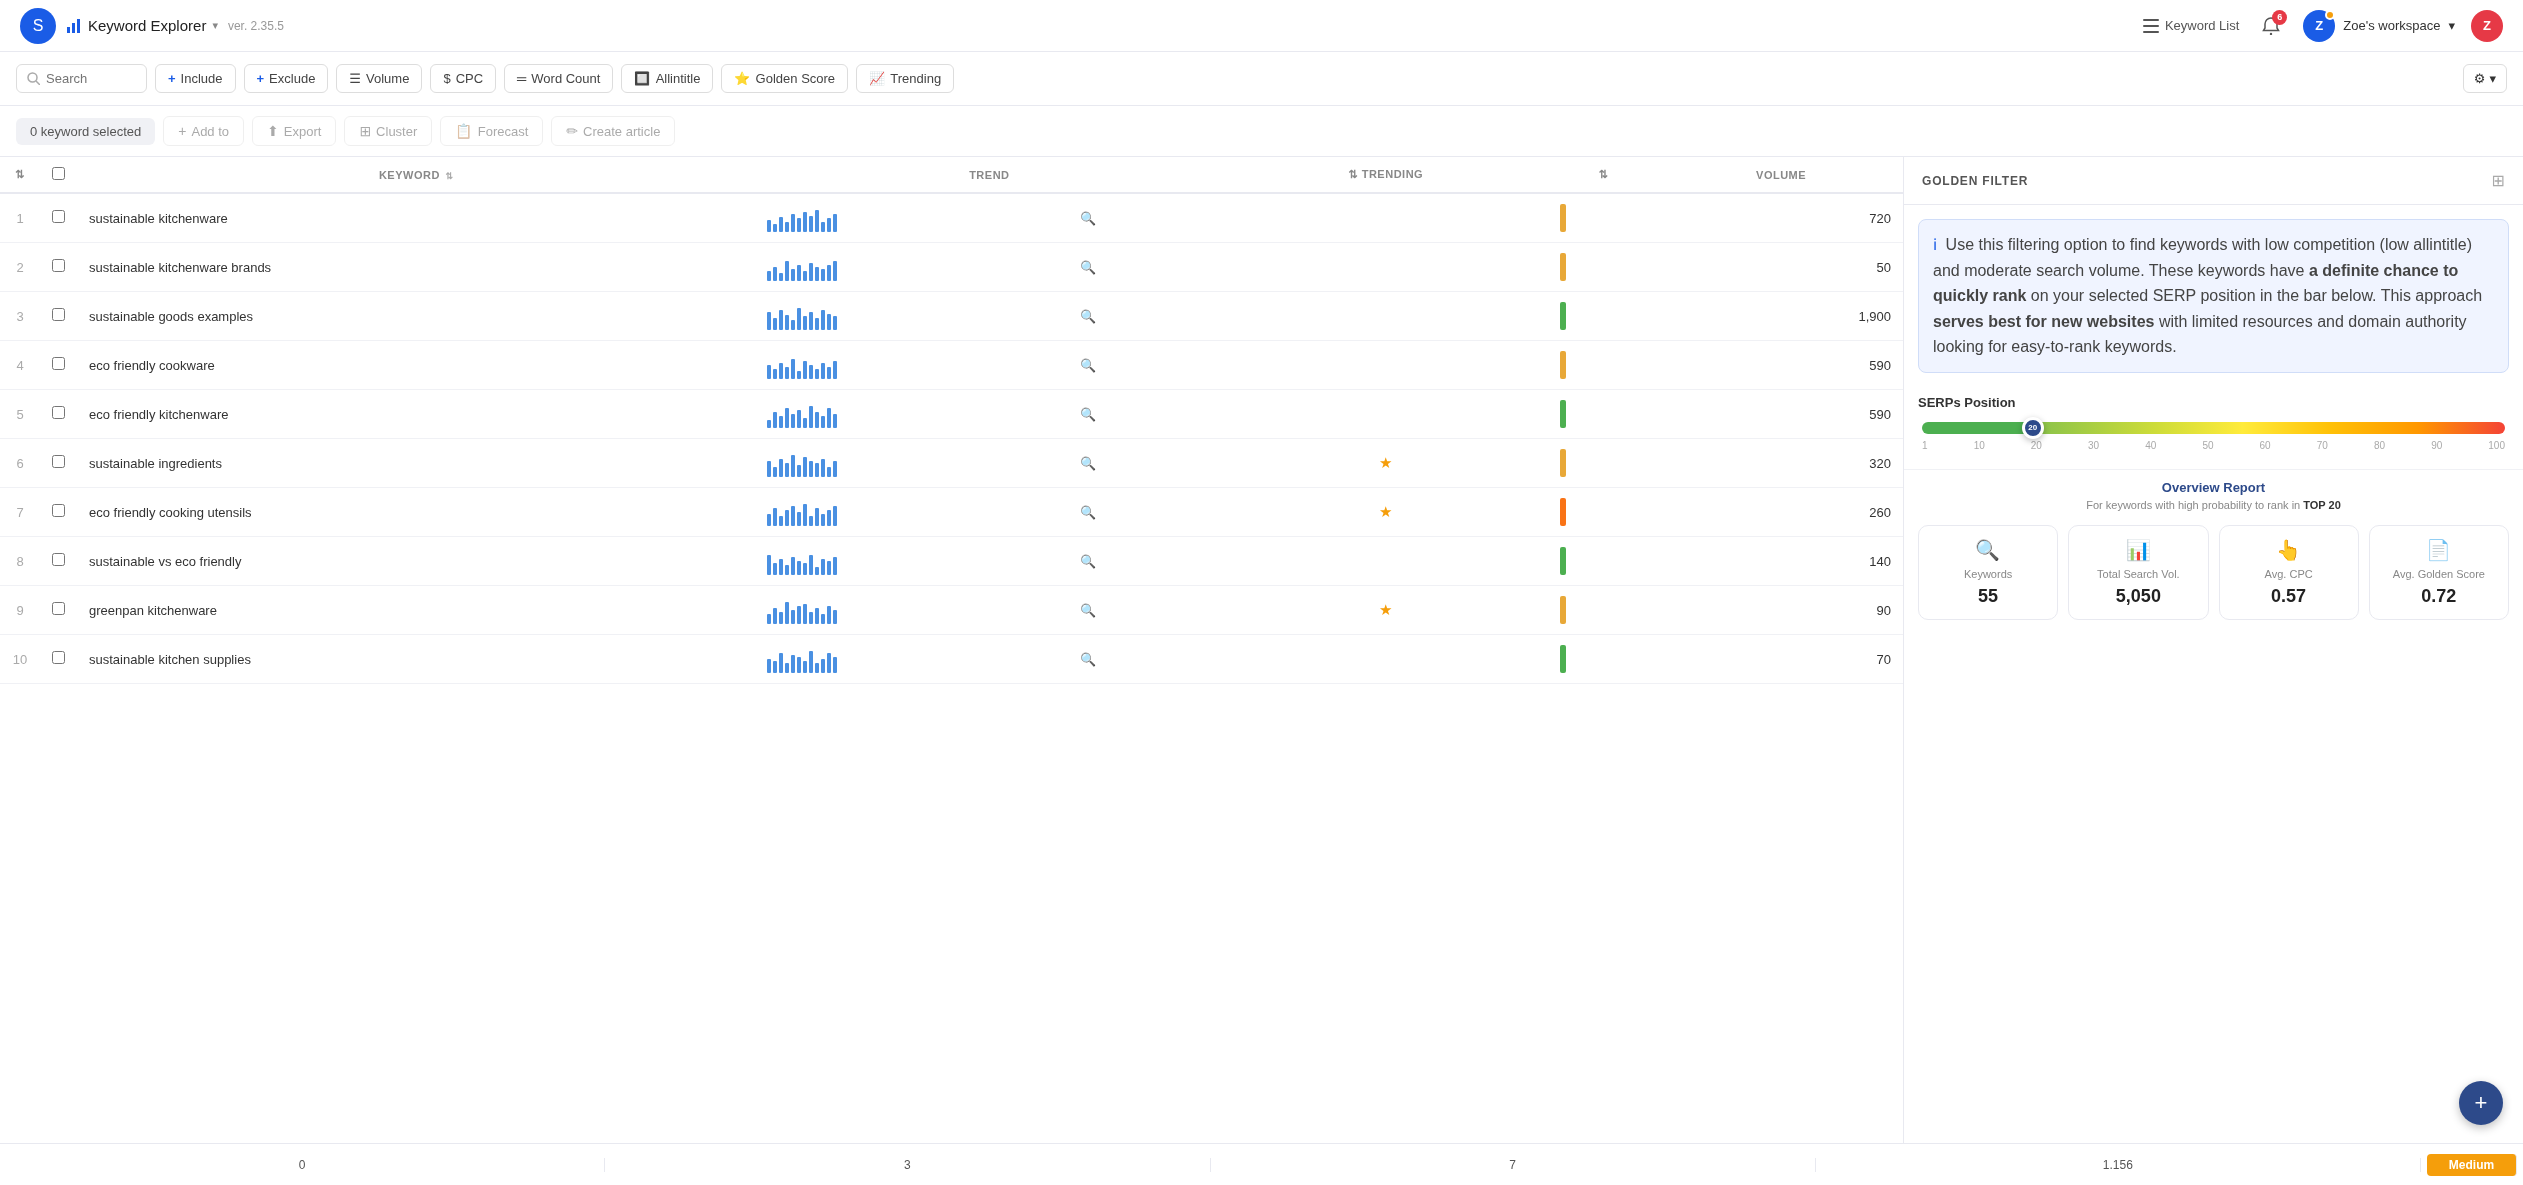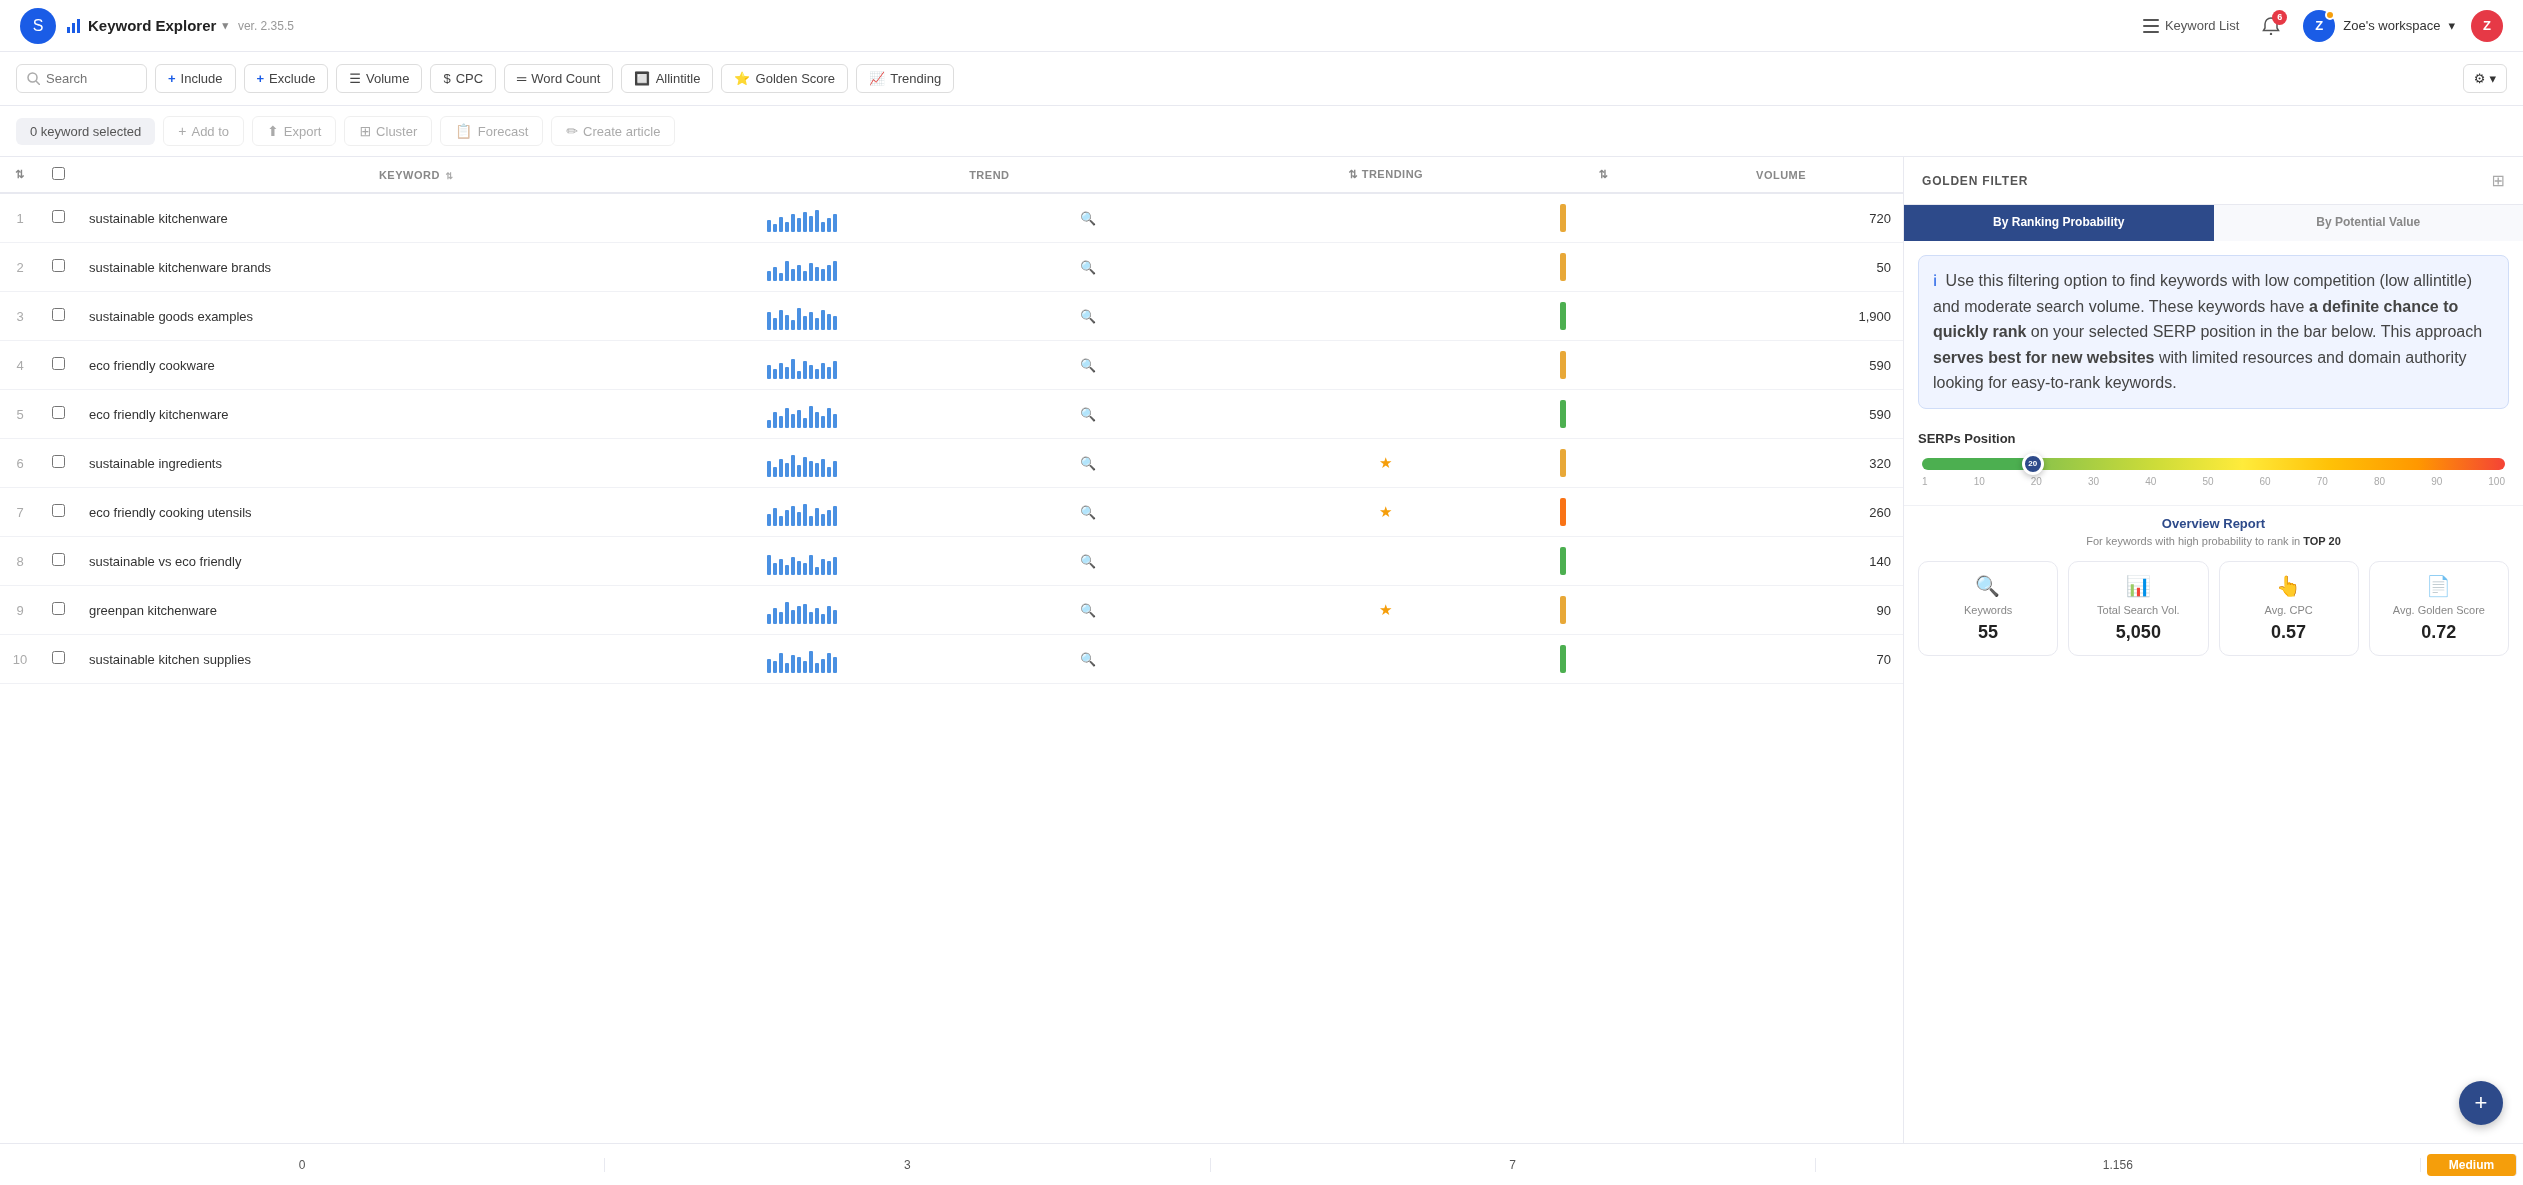--- a/index.html
+++ b/index.html
@@ -10,21 +10,21 @@
       display: flex; align-items: center; justify-content: space-between;
       background: #fff; padding: 0 20px; height: 52px;
       border-bottom: 1px solid #e8e9f0; position: relative; z-index: 10;
     }
     .topnav-left { display: flex; align-items: center; gap: 10px; }
     .app-logo {
       width: 36px; height: 36px; border-radius: 50%; background: #1a5ce6;
       display: flex; align-items: center; justify-content: center; color: #fff; font-size: 16px;
     }
     .app-title {
-      display: flex; align-items: center; gap: 6px; font-weight: 700; font-size: 15px; color: #222;
+      display: flex; align-items: center; gap: 6px; font-weight: 400; font-size: 15px; color: #222;
     }
     .app-title .chevron { color: #888; font-size: 11px; }
     .app-version { color: #999; font-size: 12px; }
     .topnav-right { display: flex; align-items: center; gap: 16px; }
     .kw-list-btn { display: flex; align-items: center; gap: 6px; color: #555; font-size: 13px; cursor: pointer; }
     .notif-btn {
       position: relative; width: 32px; height: 32px; display: flex; align-items: center;
       justify-content: center; cursor: pointer;
     }
     .notif-badge {
@@ -662,28 +662,20 @@
         </tbody>
     </table>
   </div>
 
   <div class="right-panel">
     <div class="panel-header">
       <span class="panel-title">GOLDEN FILTER</span>
       <span class="panel-collapse-btn">⊞</span>
     </div>
 
-    <div class="tab-row">
-      <div class="tab-btn active">
-        <span>By Ranking Probability</span>
-      </div>
-      <div class="tab-btn">
-        <span>By Potential Value</span>
-      </div>
-    </div>
 
     <div class="info-box">
       <span style="color:#1a5ce6;margin-right:4px">ℹ</span>
       <span>Use this filtering option to find keywords with low competition (low allintitle) and moderate search volume. These keywords have </span>
       <span class="bold">a definite chance to quickly rank</span>
       <span> on your selected SERP position in the bar below. This approach </span>
       <span class="bold">serves best for new websites</span>
       <span> with limited resources and domain authority looking for easy-to-rank keywords.</span>
     </div>
 

